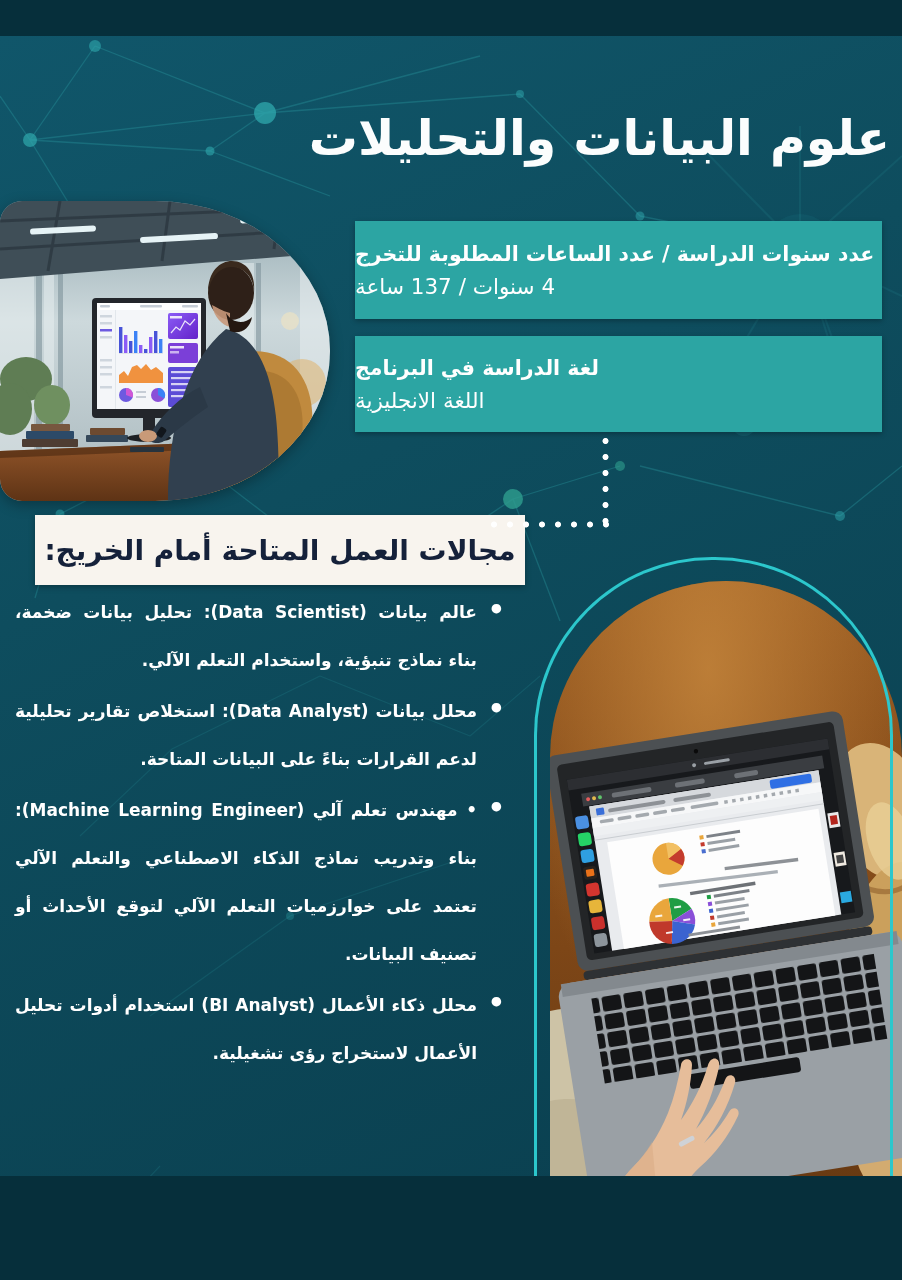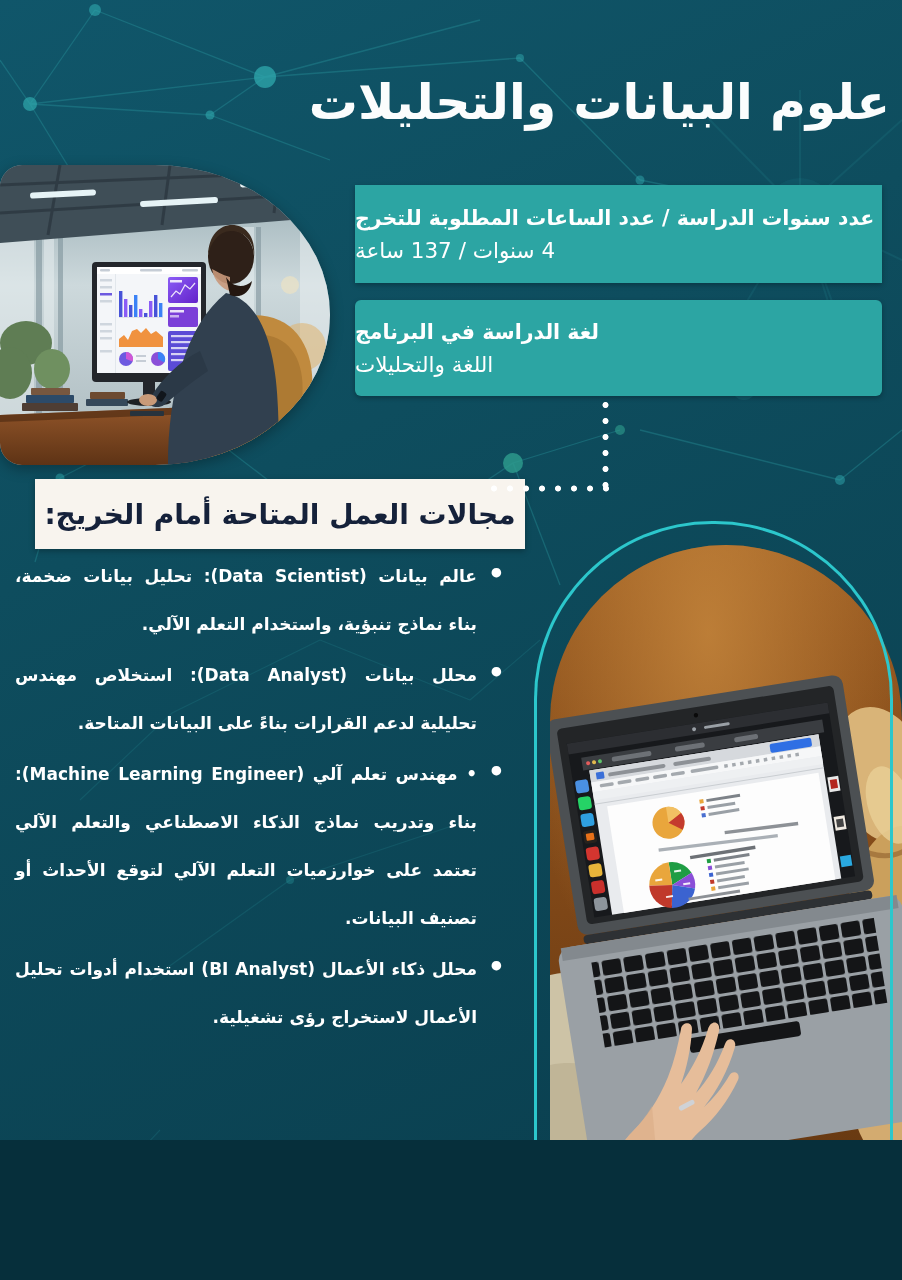--- a/index.html
+++ b/index.html
@@ -1,35 +1,35 @@
 <!DOCTYPE html>
 <html lang="ar" dir="rtl"><head>
 <meta charset="utf-8">
 <style>
   html,body{margin:0;padding:0;background:#062f3b;}
   .page{
     position:relative;width:902px;height:1140px;overflow:hidden;
     background:linear-gradient(155deg,#10566a 0%,#0e4d5e 38%,#0a3f4f 100%);
-    font-family:"DejaVu Sans",sans-serif;direction:rtl;
+    font-family:"DejaVu Sans",sans-serif;direction:rtl;margin-top:36px;
   }
   .plexus{position:absolute;inset:0;z-index:0;}
   .page-title{
     position:absolute;top:74px;left:0;right:12px;z-index:2;margin:0;
     text-align:left;direction:rtl;color:#fbfdfd;font-size:49px;font-weight:bold;
     letter-spacing:-1px;text-align:right;
   }
   .info-box{
     position:absolute;left:355px;width:527px;z-index:2;background:#2ca5a3;
     color:#ffffff;text-align:left;display:flex;flex-direction:column;
     justify-content:center;gap:8px;box-shadow:0 2px 5px rgba(0,0,0,.28);
   }
   .info-box .label{font-size:20.5px;font-weight:bold;}
   .info-box .value{font-size:21.5px;font-weight:normal;}
   .box-duration{top:185px;height:98px;}
-  .box-language{top:300px;height:96px;border-radius:6px;}
+  .box-language{top:300px;height:96px;}
   .circle-photo{
     position:absolute;left:0;top:165px;width:330px;height:300px;z-index:2;
     border-top-left-radius:22px;border-bottom-left-radius:22px;
     border-top-right-radius:175px 150px;border-bottom-right-radius:175px 150px;
     overflow:hidden;box-shadow:0 4px 14px rgba(0,0,0,.3);
   }
   .circle-photo svg,.arch-photo svg{display:block;width:100%;height:100%;}
   .dots-v{
     position:absolute;left:599px;top:397px;width:13px;height:96px;z-index:6;
     background-image:radial-gradient(circle,#ffffff 2.6px,transparent 3.4px);
@@ -272,33 +272,33 @@
     </svg>
   </div>
 
   <div class="info-box box-duration">
     <div class="label">عدد سنوات الدراسة / عدد الساعات المطلوبة للتخرج</div>
     <div class="value">4 سنوات / 137 ساعة</div>
   </div>
 
   <div class="info-box box-language">
     <div class="label">لغة الدراسة في البرنامج</div>
-    <div class="value">اللغة والتحليلات</div>
+    <div class="value">اللغة الانجليزية</div>
   </div>
 
   <div class="dots-v"></div>
   <div class="dots-h"></div>
 
   <div class="heading-box">
     <span>مجالات العمل المتاحة أمام الخريج:</span>
   </div>
 
   <ul class="careers-list">
     <li>عالم بيانات (Data Scientist): تحليل بيانات ضخمة، بناء نماذج تنبؤية، واستخدام التعلم الآلي.</li>
-    <li>محلل بيانات (Data Analyst): استخلاص مهندس تحليلية لدعم القرارات بناءً على البيانات المتاحة.</li>
+    <li>محلل بيانات (Data Analyst): استخلاص تقارير تحليلية لدعم القرارات بناءً على البيانات المتاحة.</li>
     <li>• مهندس تعلم آلي (Machine Learning Engineer): بناء وتدريب نماذج الذكاء الاصطناعي والتعلم الآلي تعتمد على خوارزميات التعلم الآلي لتوقع الأحداث أو تصنيف البيانات.</li>
     <li>محلل ذكاء الأعمال (BI Analyst) استخدام أدوات تحليل الأعمال لاستخراج رؤى تشغيلية.</li>
   </ul>
 
   <div class="arch-photo" role="img" aria-label="حاسوب محمول يعرض مستنداً يحتوي على رسوم بيانية دائرية ويدان تكتبان على لوحة المفاتيح">
     <svg viewBox="0 0 352 735" preserveAspectRatio="none">
       <defs>
         <linearGradient id="rg-wood" x1="0" y1="0" x2="0" y2="1">
           <stop offset="0" stop-color="#9c5d22"></stop>
             <stop offset="0.5" stop-color="#7d4617"></stop>

